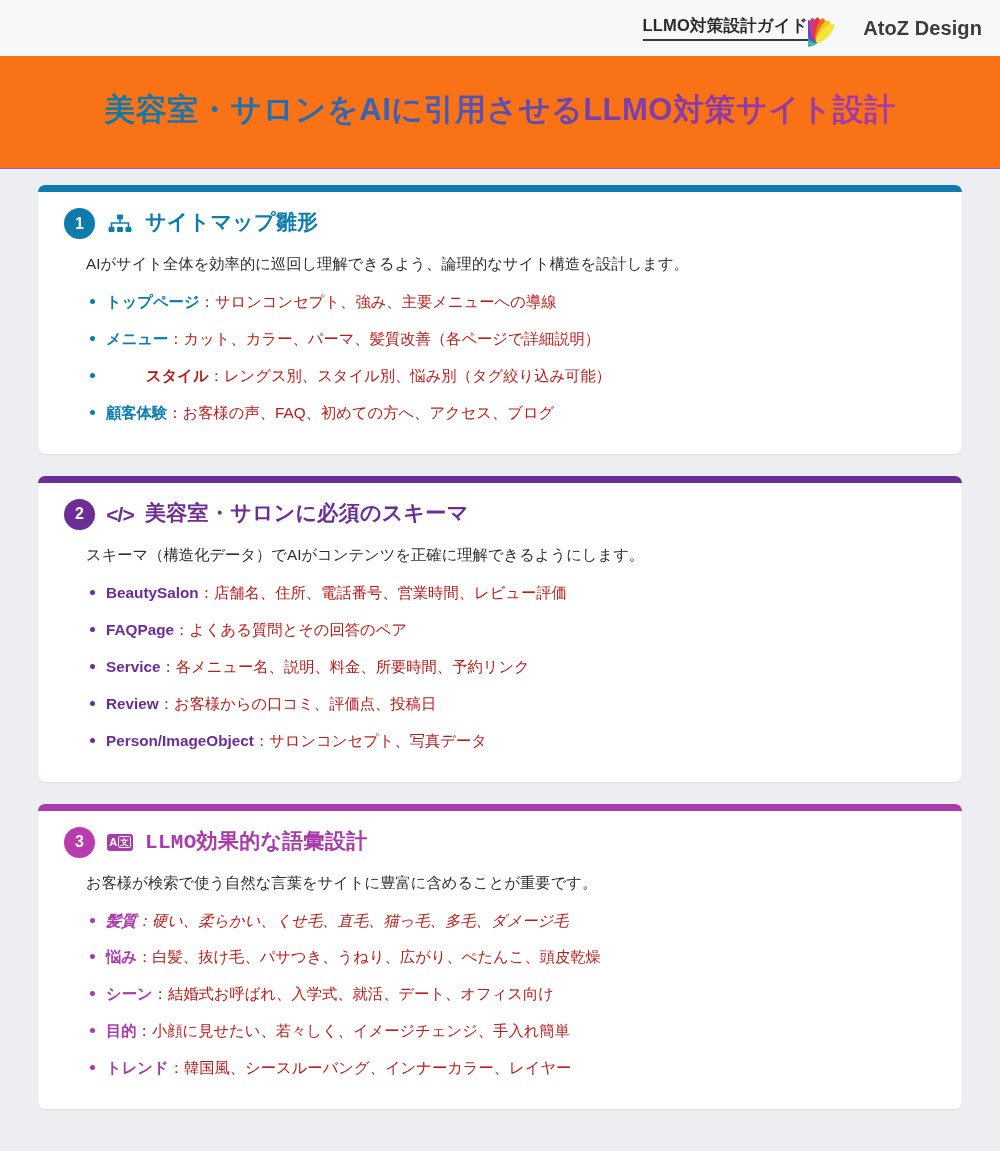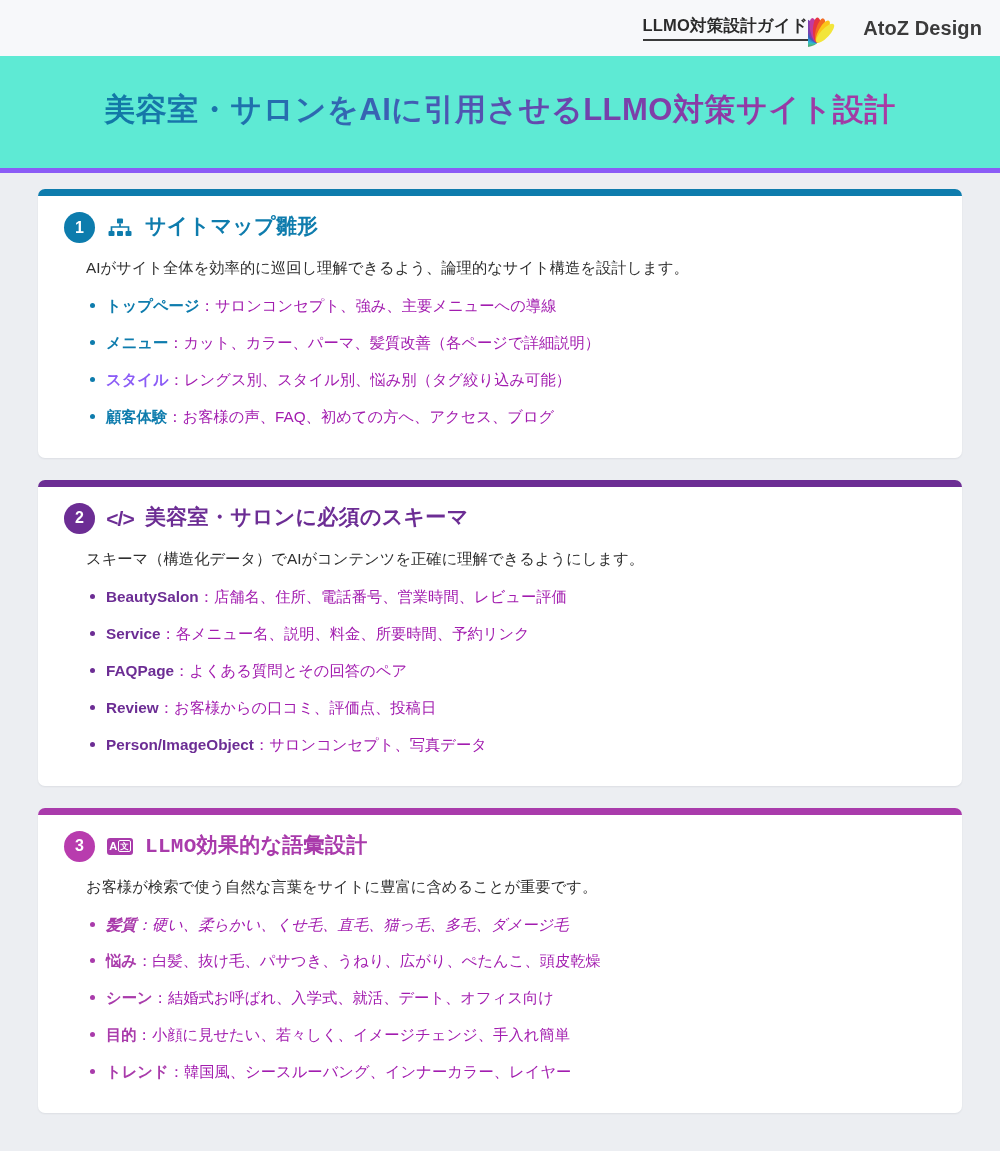--- a/index.html
+++ b/index.html
@@ -48,24 +48,24 @@
   .brand-name {
     font-size: 20px;
     font-weight: 700;
     color: #3b3b3b;
     letter-spacing: .1px;
     white-space: nowrap;
   }
 
   
   .title-band {
-    background: #5eead4;
+    background: #f97316;
     padding: 14px 0 18px 0;
     text-align: center;
-    border-bottom: 5px solid #8b5cf6;
+    border-bottom: 1px solid #8b5cf6;
   }
   .main-title {
     display: inline-block;
     font-size: 31px;
     font-weight: 800;
     letter-spacing: .5px;
     line-height: 1.25;
     background-image: linear-gradient(90deg,
         #1179a6 0%,
         #1f71ad 18%,
@@ -188,21 +188,21 @@
     width: 5px;
     height: 5px;
     border-radius: 50%;
     background: currentColor;
   }
   .b-term {
     font-weight: 800;
     text-align: right;
   }
   .b-rest {
-    color: #a21caf;
+    color: #b91c1c;
     font-weight: 400;
   }
 </style>
 </head>
 <body>
 
 <div class="topbar">
   <div class="doc-kicker">LLMO対策設計ガイド</div>
 
   <div class="brand">
@@ -243,40 +243,40 @@
               <rect x="17.5" y="13" width="6" height="5" rx="1" fill="#0e7cad"></rect>
               <path d="M12 5.5 V9 M3.5 13 V9 H20.5 V13" stroke="#0e7cad" stroke-width="1.7" fill="none"></path>
             </svg>
           </div>
           <div class="card-title" style="color: rgb(14, 124, 173);">サイトマップ雛形</div>
         </div>
         <p class="card-desc">AIがサイト全体を効率的に巡回し理解できるよう、論理的なサイト構造を設計します。</p>
         <ul class="bullets">
           <li style="color: rgb(14, 124, 173);"><span class="b-term" style="color: rgb(14, 124, 173);">トップページ</span><span class="b-rest">：サロンコンセプト、強み、主要メニューへの導線</span></li>
           <li style="color: rgb(14, 124, 173);"><span class="b-term" style="color: rgb(14, 124, 173);">メニュー</span><span class="b-rest">：カット、カラー、パーマ、髪質改善（各ページで詳細説明）</span></li>
-          <li style="color: rgb(14, 124, 173);"><span class="b-term" style="color: #8b5cf6;">スタイル</span><span class="b-rest">：レングス別、スタイル別、悩み別（タグ絞り込み可能）</span></li>
+          <li style="color: rgb(14, 124, 173);"><span class="b-term" style="color: #b91c1c; margin-left: 40px;">スタイル</span><span class="b-rest">：レングス別、スタイル別、悩み別（タグ絞り込み可能）</span></li>
           <li style="color: rgb(14, 124, 173);"><span class="b-term" style="color: rgb(14, 124, 173);">顧客体験</span><span class="b-rest">：お客様の声、FAQ、初めての方へ、アクセス、ブログ</span></li>
         </ul>
       </div>
     </div>
     <div class="card">
       <div class="card-topbar" style="background: rgb(108, 45, 148);"></div>
       <div class="card-body">
         <div class="card-head">
           <div class="num-badge" style="background: rgb(108, 45, 148);">2</div>
           <div class="head-icon">
             <span class="code-icon" style="color: rgb(108, 45, 148);">&lt;/&gt;</span>
           </div>
           <div class="card-title" style="color: rgb(108, 45, 148);">美容室・サロンに必須のスキーマ</div>
         </div>
         <p class="card-desc">スキーマ（構造化データ）でAIがコンテンツを正確に理解できるようにします。</p>
         <ul class="bullets">
           <li style="color: rgb(108, 45, 148);"><span class="b-term" style="color: rgb(108, 45, 148);">BeautySalon</span><span class="b-rest">：店舗名、住所、電話番号、営業時間、レビュー評価</span></li>
+          <li style="color: rgb(108, 45, 148);"><span class="b-term" style="color: rgb(108, 45, 148);">FAQPage</span><span class="b-rest">：よくある質問とその回答のペア</span></li>
           <li style="color: rgb(108, 45, 148);"><span class="b-term" style="color: rgb(108, 45, 148);">Service</span><span class="b-rest">：各メニュー名、説明、料金、所要時間、予約リンク</span></li>
-          <li style="color: rgb(108, 45, 148);"><span class="b-term" style="color: rgb(108, 45, 148);">FAQPage</span><span class="b-rest">：よくある質問とその回答のペア</span></li>
           <li style="color: rgb(108, 45, 148);"><span class="b-term" style="color: rgb(108, 45, 148);">Review</span><span class="b-rest">：お客様からの口コミ、評価点、投稿日</span></li>
           <li style="color: rgb(108, 45, 148);"><span class="b-term" style="color: rgb(108, 45, 148);">Person/ImageObject</span><span class="b-rest">：サロンコンセプト、写真データ</span></li>
         </ul>
       </div>
     </div>
     <div class="card">
       <div class="card-topbar" style="background: rgb(169, 59, 171);"></div>
       <div class="card-body">
         <div class="card-head">
           <div class="num-badge" style="background: rgb(184, 60, 174);">3</div>

